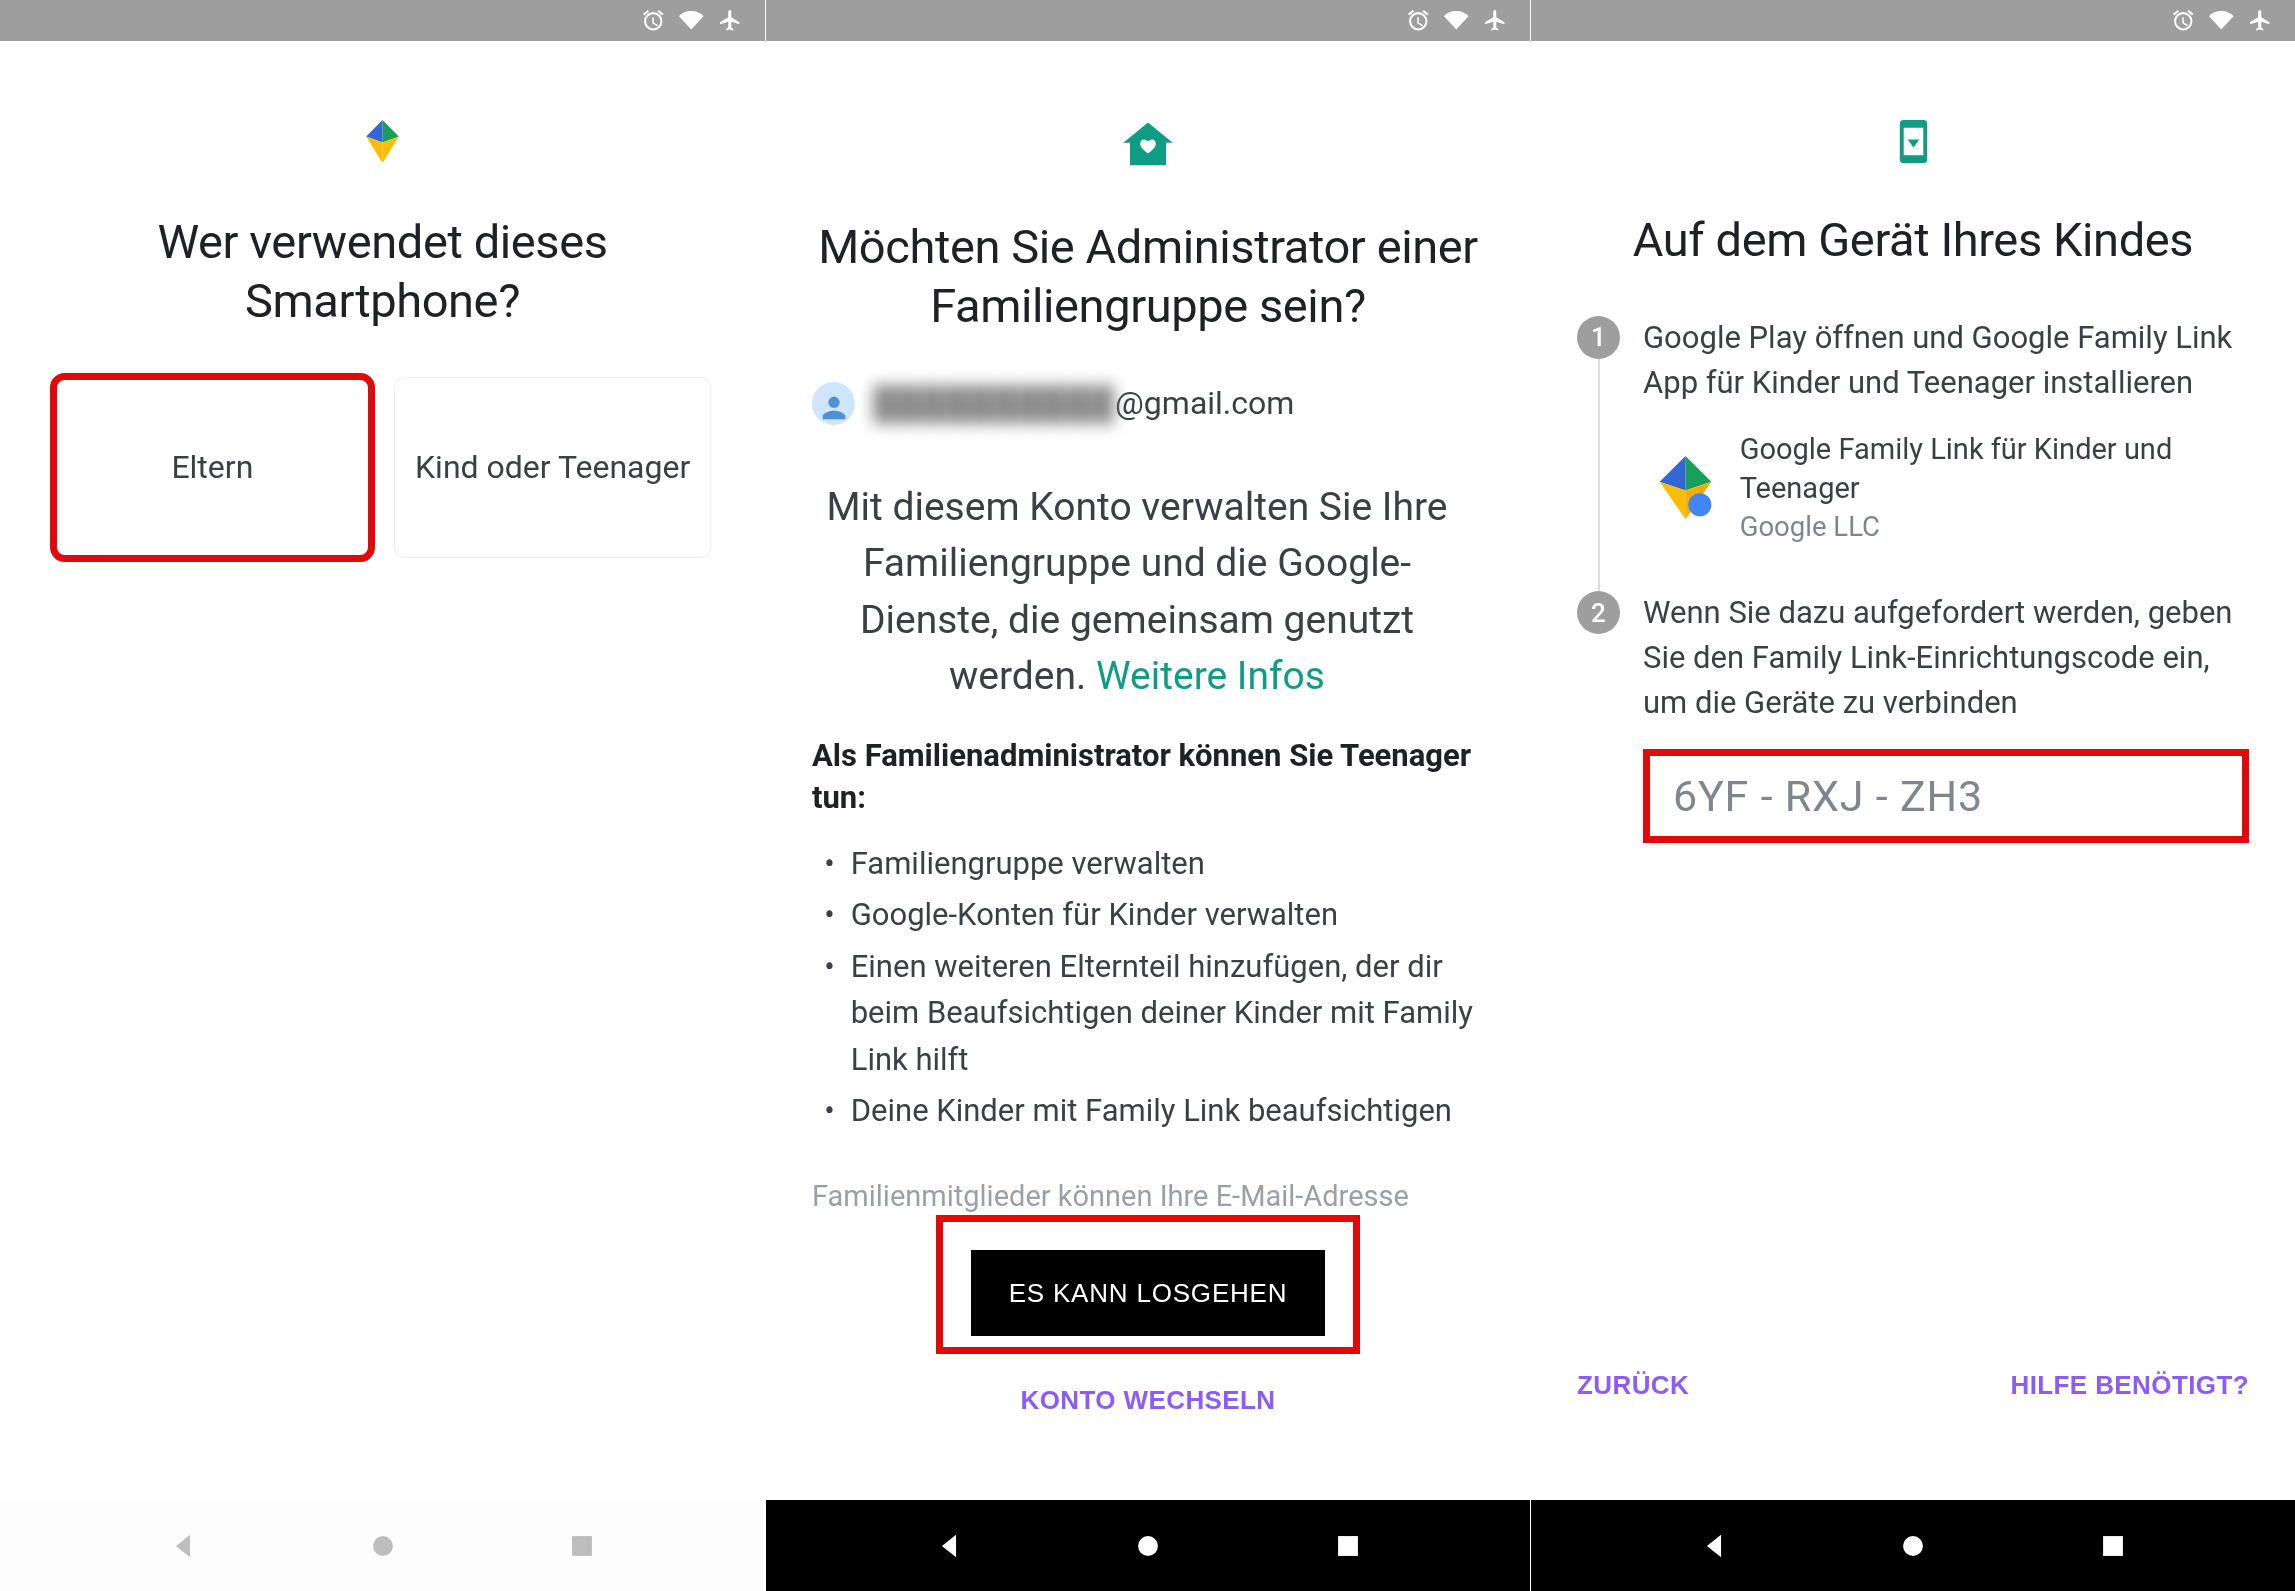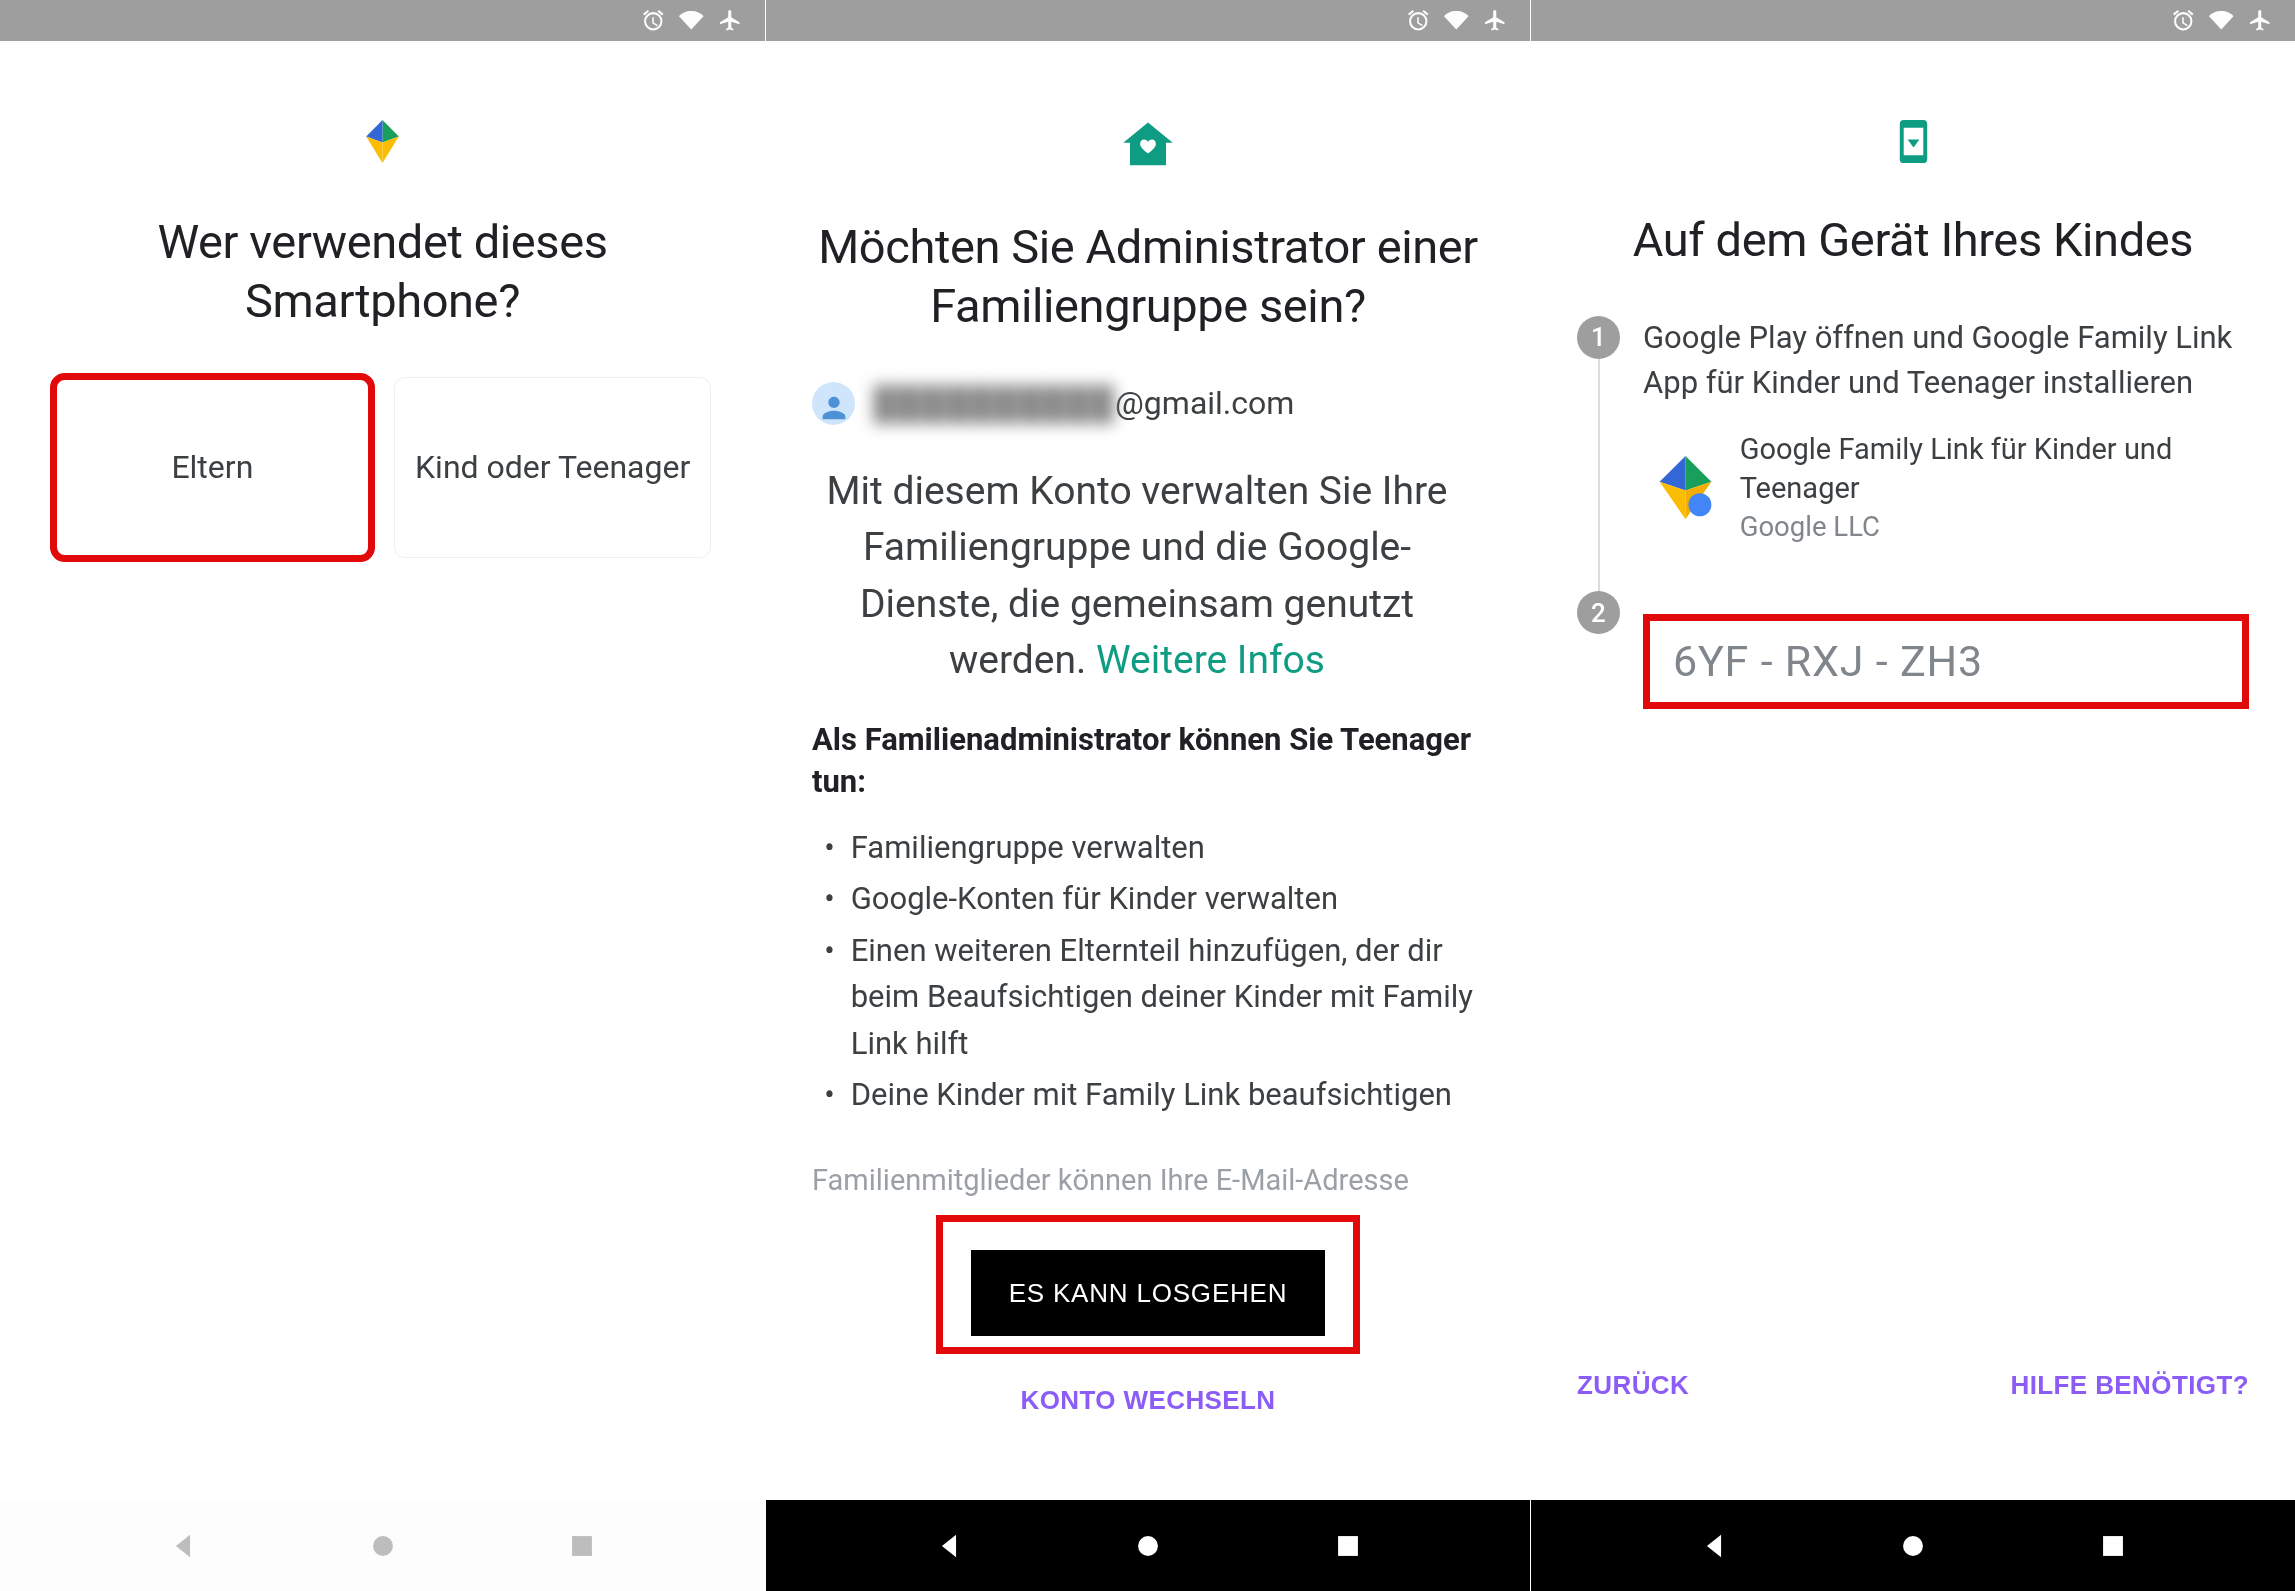--- a/index.html
+++ b/index.html
@@ -53,21 +53,21 @@
     flex: 1;
     border: 1.5px solid #eee;
     border-radius: 10.7px;
     padding: 69px 15.3px;
     text-align: center;
     font-size: 32px;
     color: #3c4043;
     line-height: 1.3;
   }
   .highlight-red { outline: 7.7px solid #e10909; outline-offset: -3.8px; }
-  .email-row { display: flex; align-items: center; gap: 18.4px; margin-bottom: 38px; }
+  .email-row { display: flex; align-items: center; gap: 18.4px; margin-bottom: 54px; }
   .avatar {
     width: 43px; height: 43px; border-radius: 50%;
     background: #cfe5fb;
     display: flex; align-items: flex-end; justify-content: center;
     overflow: hidden;
   }
   .avatar svg { width: 34px; height: 34px; fill: #4e91d6; }
   .email-text { font-size: 32px; color: #3c4043; }
   .blur { filter: blur(7.7px); color: #888; letter-spacing: 1.5px; }
   .desc {
@@ -341,20 +341,21 @@
               <div class="app-name">Google Family Link für Kinder und Teenager</div>
               <div class="app-pub">Google LLC</div>
             </div>
           </div>
         </div>
       </div>
 
       <div class="step" style="padding-bottom:0">
         <div class="step-num">2</div>
         <div class="step-body">
+          <p class="step-text">Wenn Sie dazu aufgefordert werden, geben Sie den Family Link-Einrichtungscode ein, um die Geräte zu verbinden</p>
           <div class="code-box">
             <div class="code-text">6YF - RXJ - ZH3</div>
           </div>
         </div>
       </div>
     </div>
   </div>
 
   <div class="bottom-actions-row">
     <button class="btn-text">ZURÜCK</button>

